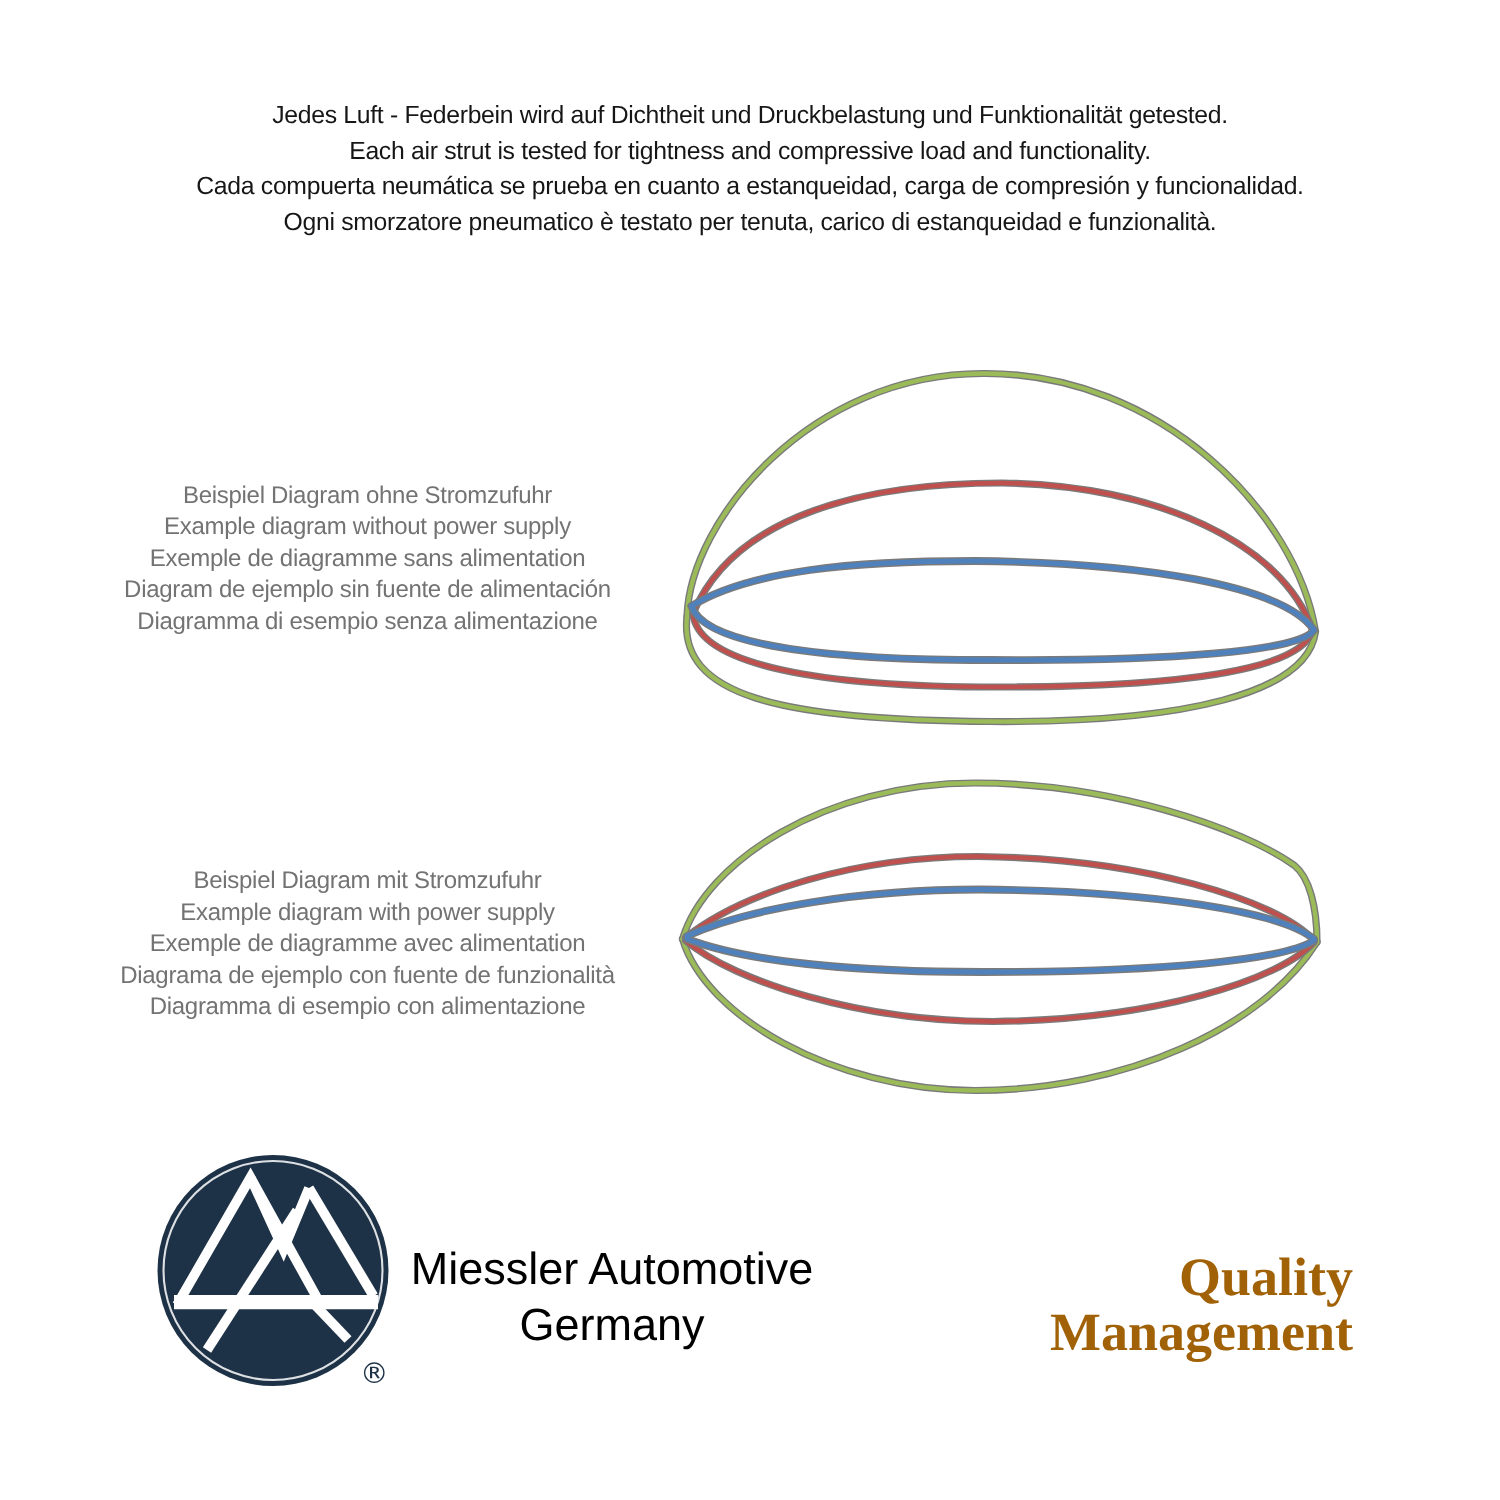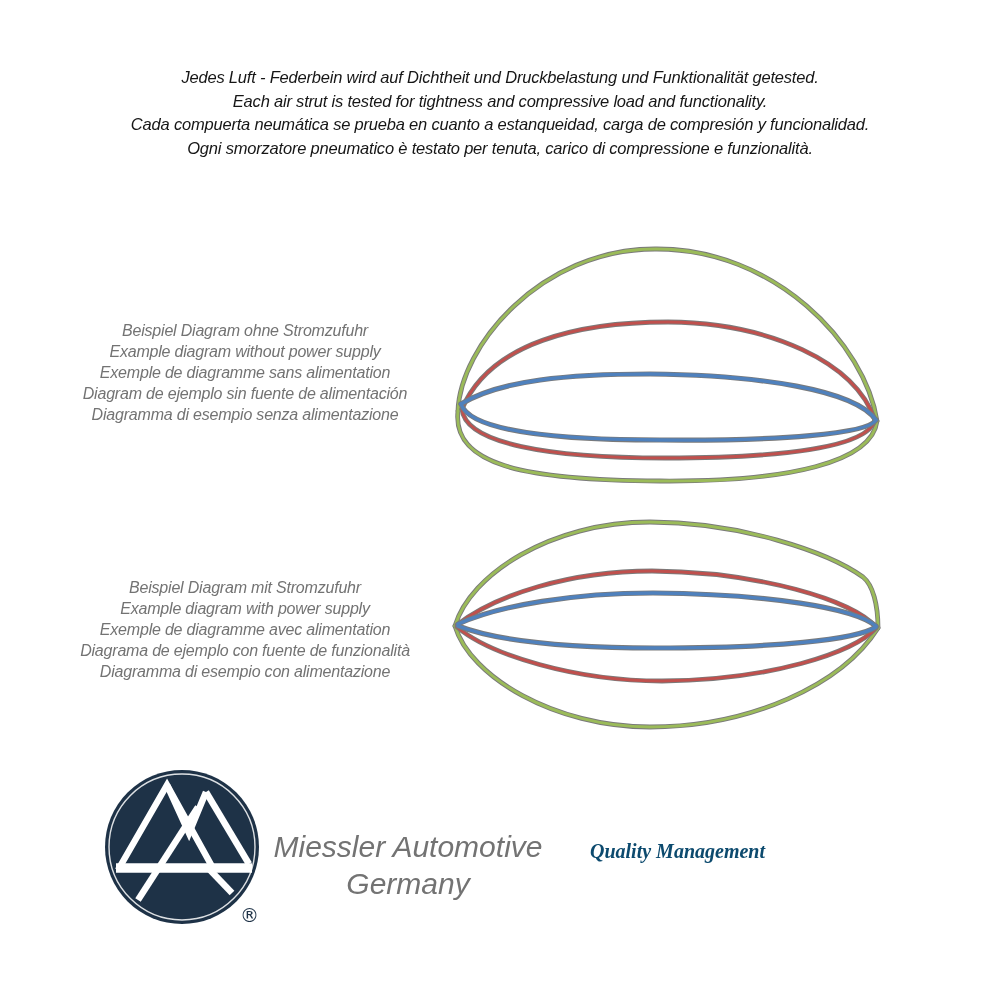--- a/index.html
+++ b/index.html
@@ -1,55 +1,55 @@
 <!DOCTYPE html>
 <html><head>
 <meta charset="utf-8">
 <style>
   html,body{margin:0;padding:0;background:#ffffff;}
   #canvas{
     position:relative;width:1000px;height:1000px;background:#ffffff;
-    font-family:"Liberation Sans",sans-serif;overflow:hidden;font-style:italic;
+    font-family:"Liberation Sans",sans-serif;overflow:hidden;
   }
   .abs{position:absolute;}
   
   .header-block{
     top:66px;left:0;width:1000px;text-align:center;
     font-size:16.5px;line-height:23.5px;color:#161616;letter-spacing:-0.2px;
   }
   
   .caption-block{
     left:40px;width:410px;text-align:center;
     font-size:16px;line-height:21px;color:#737373;letter-spacing:-0.2px;
   }
   #caption-1{top:320px;}
   #caption-2{top:577px;text-align:center;}
   
   .brand-block{
     top:828px;left:262px;width:292px;text-align:center;
-    font-size:30px;line-height:37px;color:#737373;
+    font-size:30px;line-height:37px;color:#000000;
   }
   
   .quality-block{
-    top:833px;left:590px;width:312px;text-align:left;
+    top:833px;left:590px;width:312px;text-align:right;
     font-family:"Liberation Serif",serif;font-weight:bold;
-    font-size:20px;line-height:37px;color:#0c4a6e;
+    font-size:36px;line-height:37px;color:#a16207;
   }
   svg{display:block;}
 </style>
 </head>
 <body>
 
 <div id="canvas">
 
   <div class="abs header-block">
     <div>Jedes Luft - Federbein wird auf Dichtheit und Druckbelastung und Funktionalität getested.</div>
     <div>Each air strut is tested for tightness and compressive load and functionality.</div>
     <div>Cada compuerta neumática se prueba en cuanto a estanqueidad, carga de compresión y funcionalidad.</div>
-    <div>Ogni smorzatore pneumatico è testato per tenuta, carico di compressione e funzionalità.</div>
+    <div>Ogni smorzatore pneumatico è testato per tenuta, carico di estanqueidad e funzionalità.</div>
   </div>
 
   <div id="caption-1" class="abs caption-block">
     <div>Beispiel Diagram ohne Stromzufuhr</div>
     <div>Example diagram without power supply</div>
     <div>Exemple de diagramme sans alimentation</div>
     <div>Diagram de ejemplo sin fuente de alimentación</div>
     <div>Diagramma di esempio senza alimentazione</div>
   </div>
 

